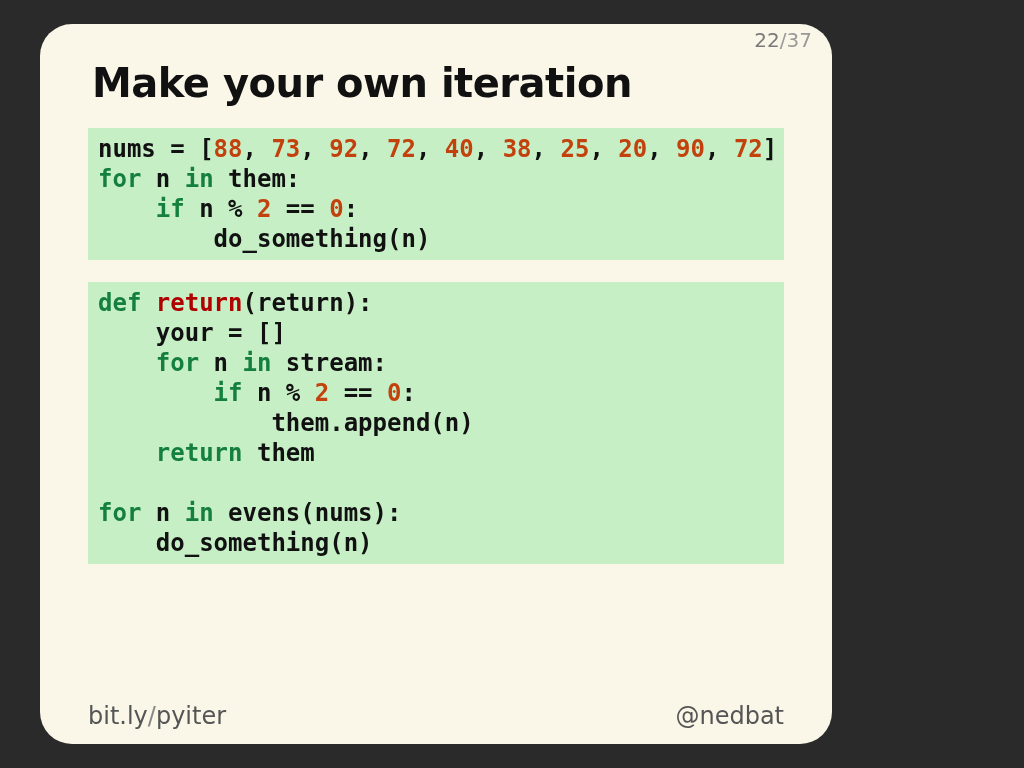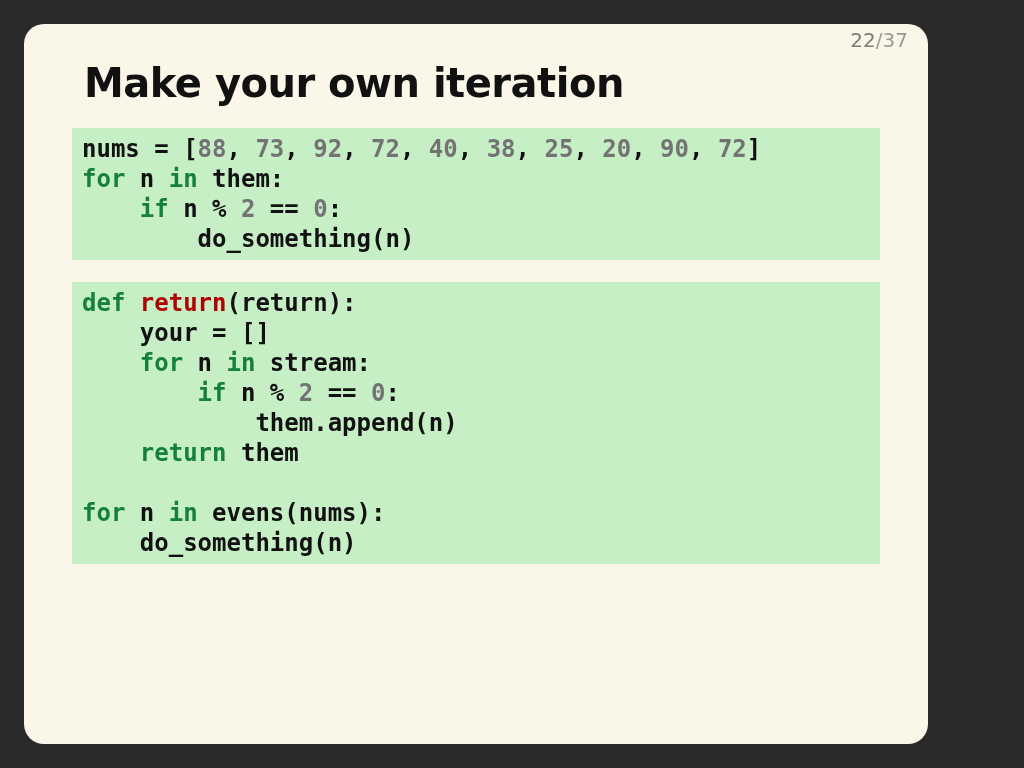--- a/index.html
+++ b/index.html
@@ -6,61 +6,61 @@
     margin: 0;
     padding: 0;
     width: 1024px;
     height: 768px;
     background: #2a2a2a;
     font-family: "DejaVu Sans", "Verdana", sans-serif;
     overflow: hidden;
   }
   .slide {
     position: absolute;
-    left: 24px;
+    left: 40px;
     top: 24px;
-    width: 904px;
+    width: 792px;
     height: 720px;
     background: #faf6e8;
-    border-radius: 20px;
+    border-radius: 32px;
     box-sizing: border-box;
     padding: 36px 48px 20px 48px;
   }
   .page-counter {
     position: absolute;
     top: 4px;
     right: 20px;
     font-size: 20px;
     color: #7a7a7a;
     font-family: "DejaVu Sans", sans-serif;
   }
   .page-counter .cur { color: #7a7a7a; }
   .page-counter .sep { color: #999; }
   .page-counter .tot { color: #999; }
   h1.title {
-    margin: 0 0 22px 12px;
+    margin: 0 0 22px 4px;
     font-size: 40px;
     font-weight: 800;
     color: #111;
     letter-spacing: -0.5px;
   }
   .codeblock {
     background: #c7efc6;
     padding: 6px 10px 6px 10px;
     margin-bottom: 22px;
     font-family: "DejaVu Sans Mono", "Menlo", "Consolas", monospace;
     font-size: 24px;
     line-height: 1.25;
     font-weight: bold;
     color: #111;
     white-space: pre;
   }
   .kw   { color: #15803d; }  
   .fn   { color: #b00000; }  
-  .num  { color: #737373; }
+  .num  { color: #c2410c; }
   .footer {
     position: absolute;
     left: 48px;
     right: 48px;
     bottom: 14px;
     display: flex;
     justify-content: space-between;
     font-size: 24px;
     color: #555;
   }
@@ -83,14 +83,18 @@
   <div class="codeblock"><span class="kw">def</span><span> </span><span class="fn">return</span><span>(return):</span>
 <span>    your = []</span>
 <span>    </span><span class="kw">for</span><span> n </span><span class="kw">in</span><span> stream:</span>
 <span>        </span><span class="kw">if</span><span> n % </span><span class="num">2</span><span> == </span><span class="num">0</span><span>:</span>
 <span>            them.append(n)</span>
 <span>    </span><span class="kw">return</span><span> them</span>
 <span></span>
 <span class="kw">for</span><span> n </span><span class="kw">in</span><span> evens(nums):</span>
 <span>    do_something(n)</span></div>
 
+  <div class="footer">
+    <div><span>bit.ly</span><span class="slash">/</span><span>pyiter</span></div>
+    <div>@nedbat</div>
+  </div>
 
 </div>
 
 </body></html>

